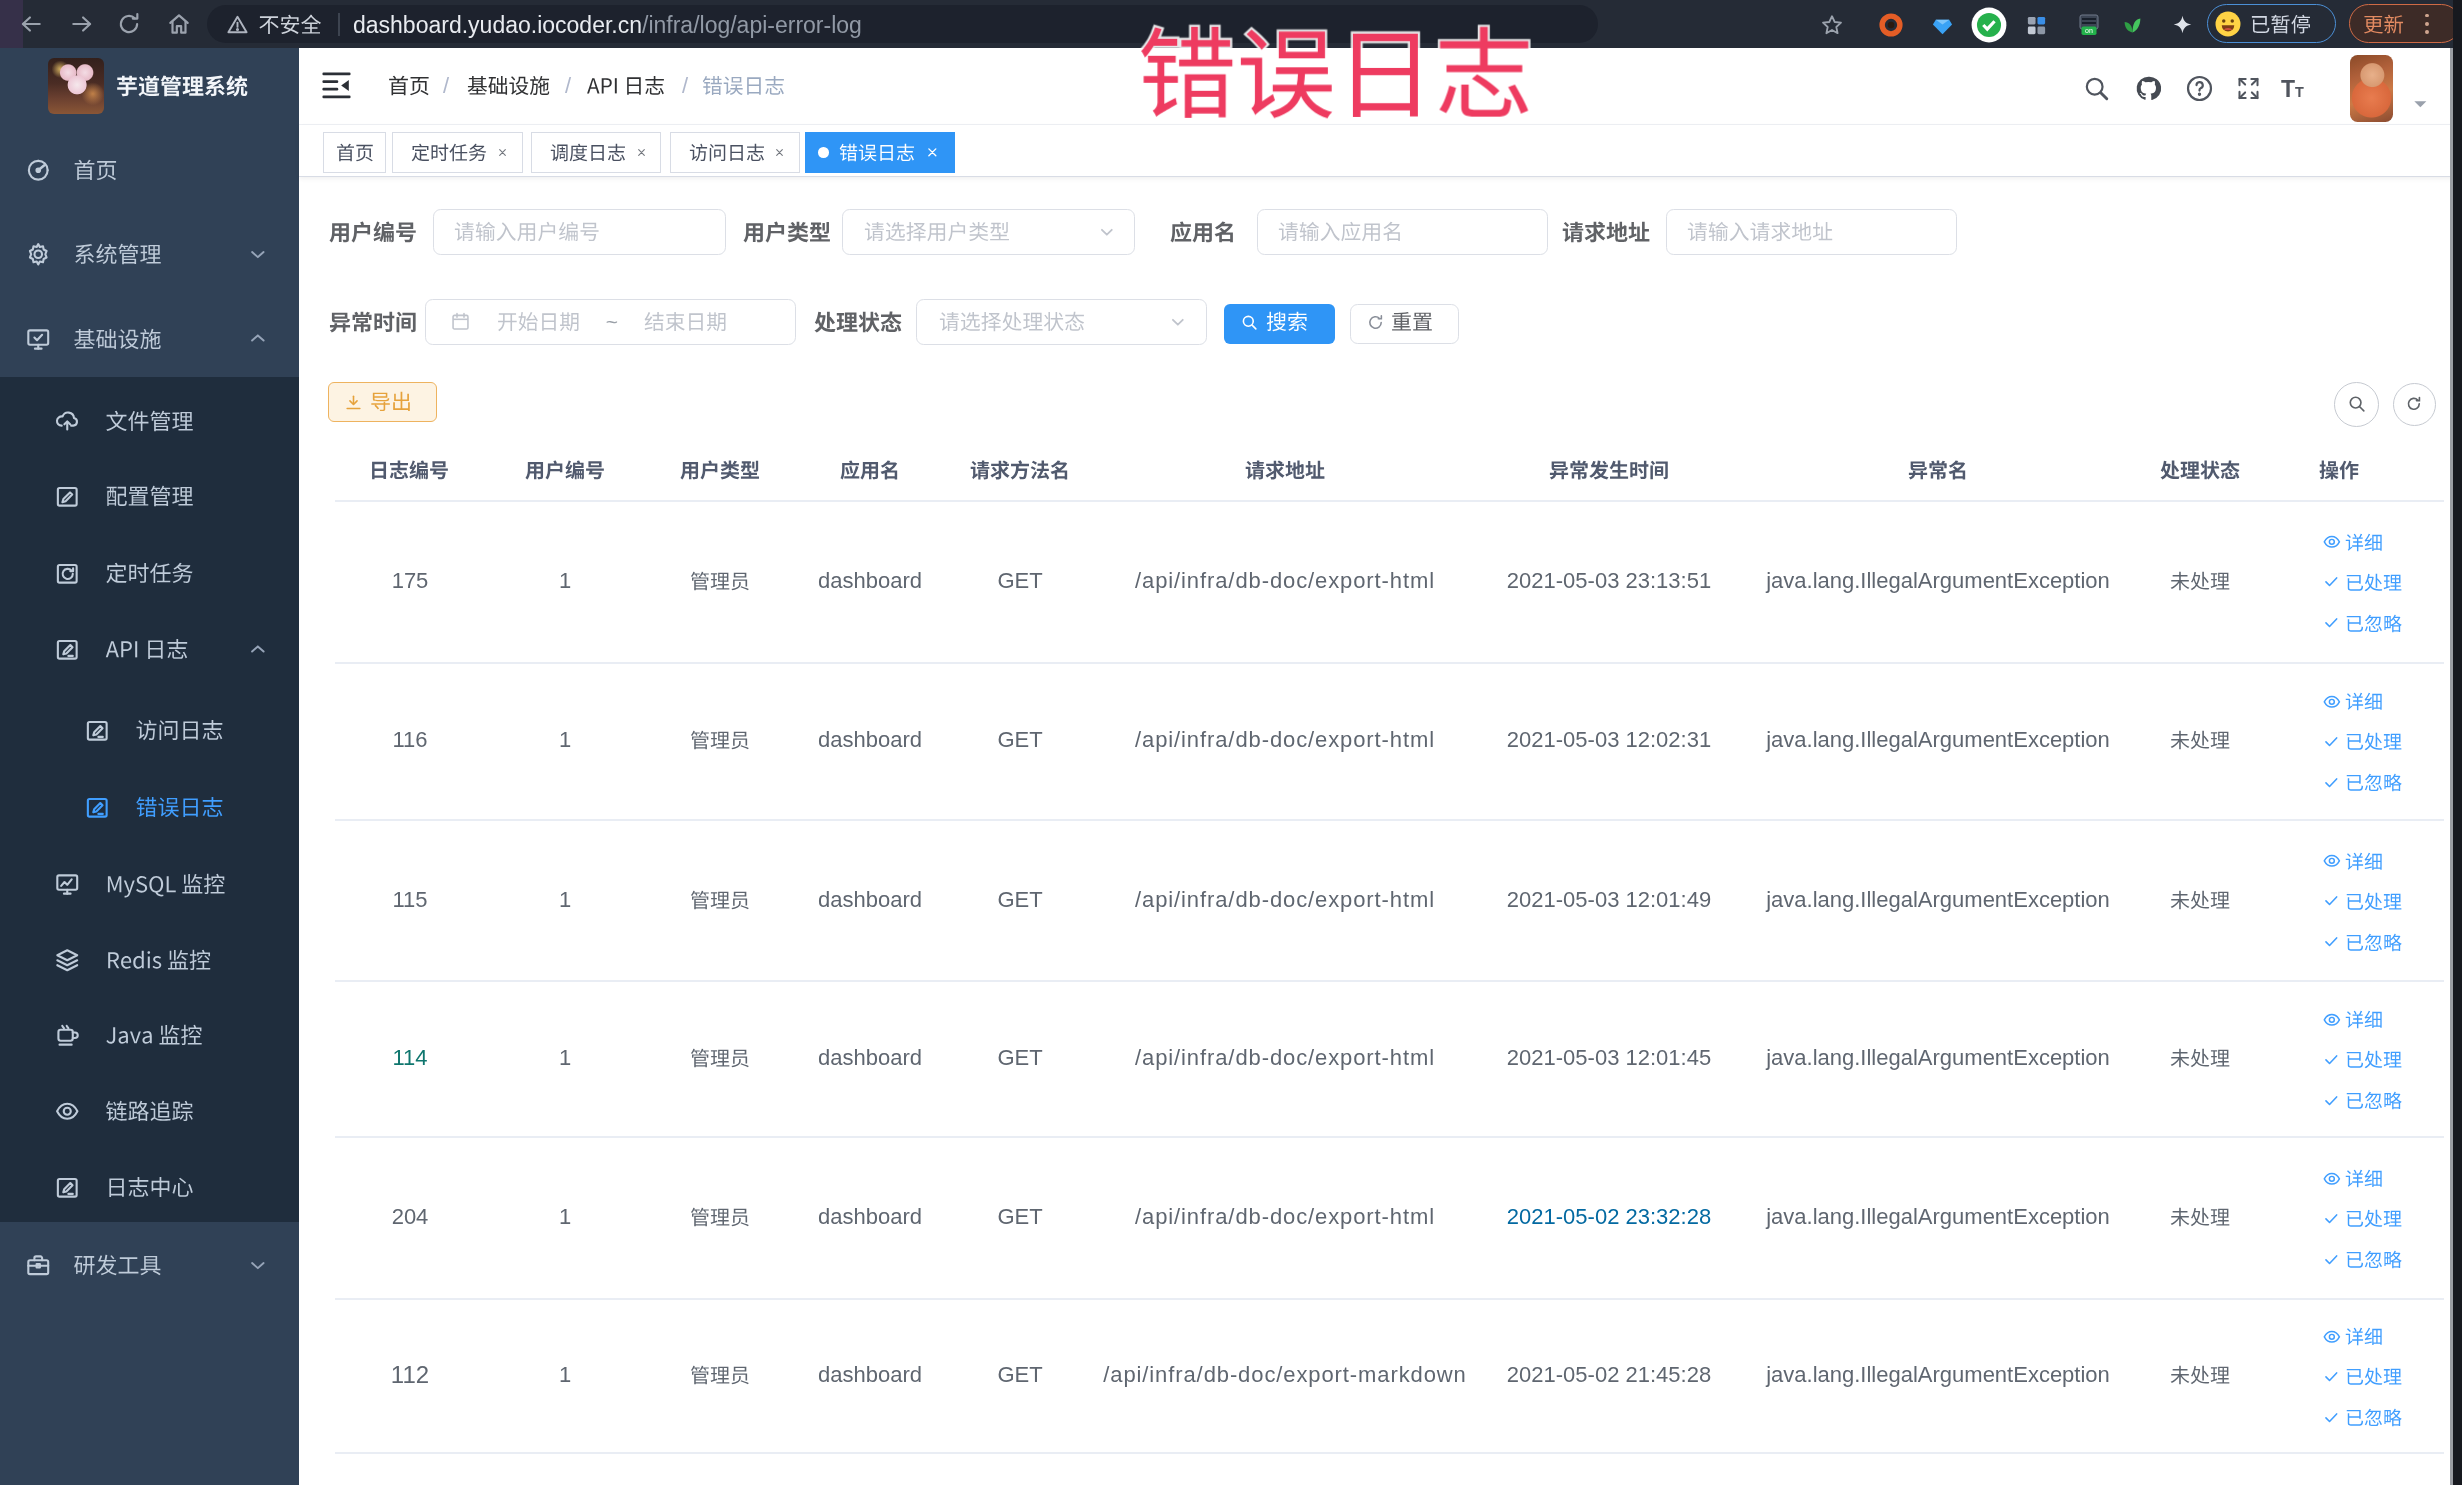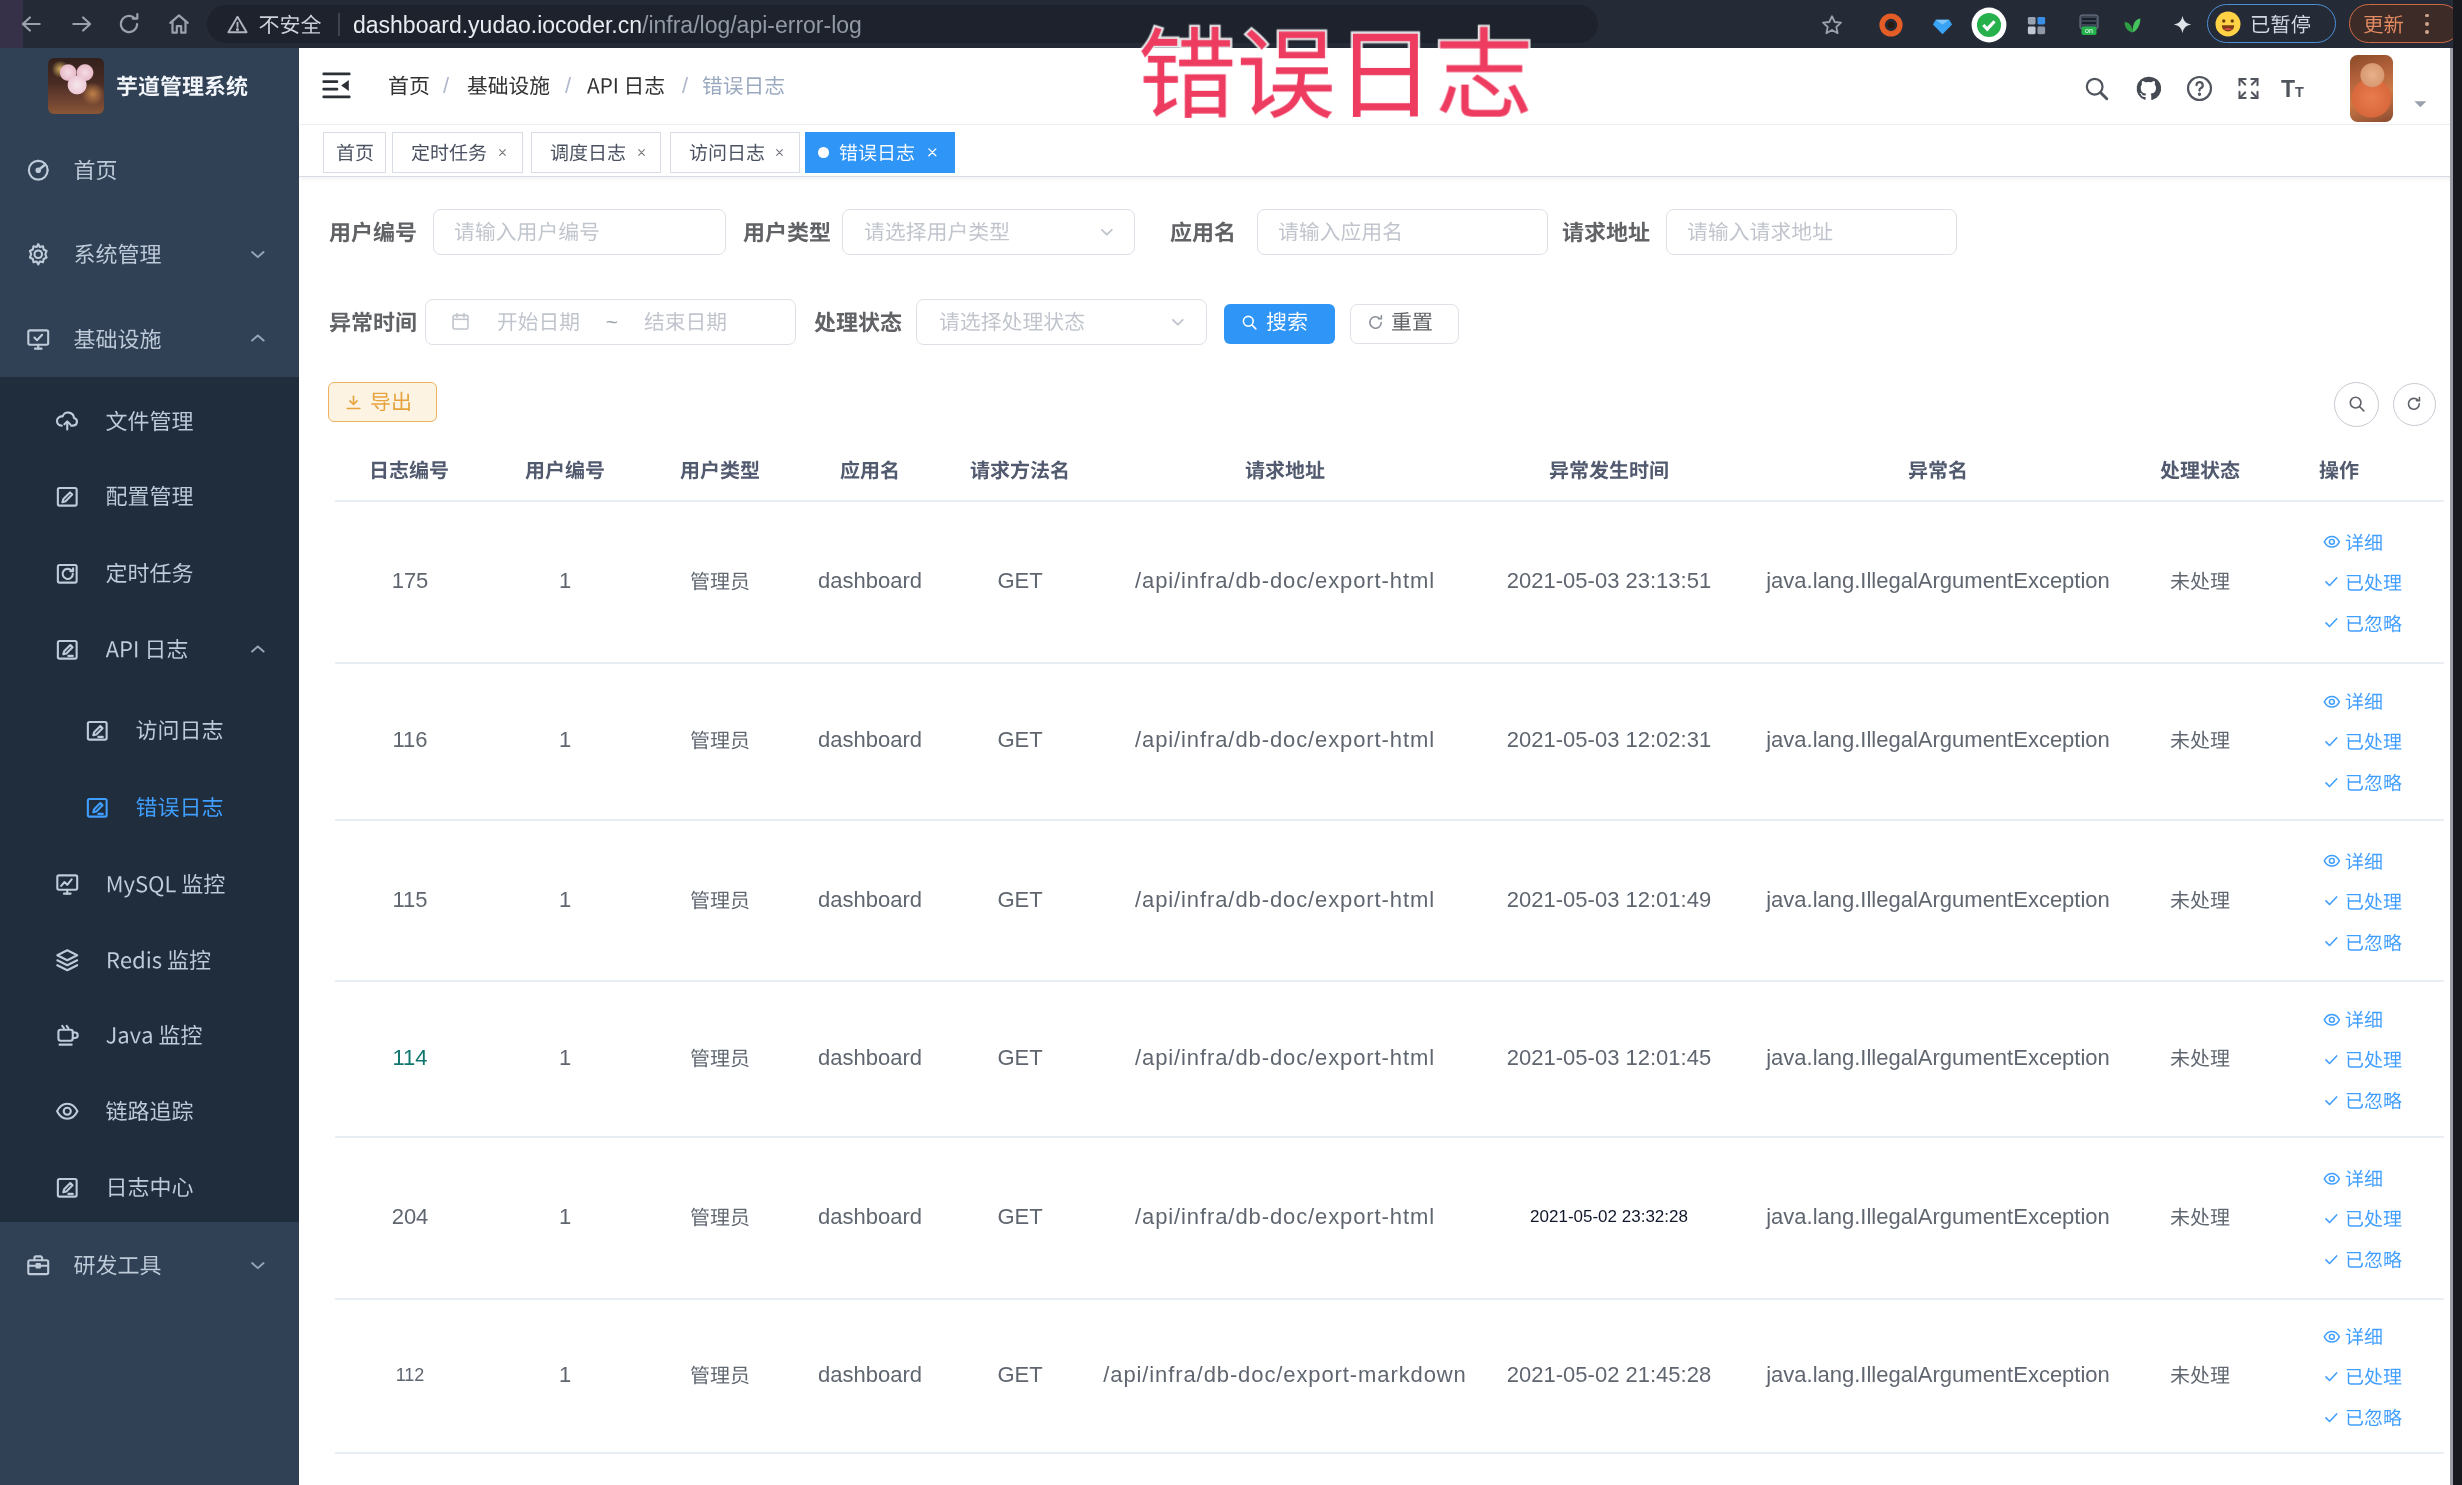--- a/index.html
+++ b/index.html
@@ -1142,21 +1142,21 @@
     <svg style="position:absolute;left:690px;top:1207px;overflow:visible" width="60" height="20" viewBox="0 -880 3000 1000">
       <g transform="scale(1,-1)" fill="#5f6670">
         <use href="#r7ba1" x="0"></use>
         <use href="#r7406" x="1000"></use>
         <use href="#r5458" x="2000"></use>
       </g>
     </svg>
     <span style="position:absolute;left:870px;top:1217px;transform:translate(-50%,-50%);font-family:'Liberation Sans', sans-serif;font-size:22px;color:#5f6670;font-weight:normal;white-space:nowrap;">dashboard</span>
     <span style="position:absolute;left:1020px;top:1217px;transform:translate(-50%,-50%);font-family:'Liberation Sans', sans-serif;font-size:22px;color:#5f6670;font-weight:normal;white-space:nowrap;">GET</span>
     <span style="position:absolute;left:1285px;top:1217px;transform:translate(-50%,-50%);font-family:'Liberation Sans', sans-serif;font-size:22px;color:#5f6670;font-weight:normal;white-space:nowrap;letter-spacing:0.9px;">/api/infra/db-doc/export-html</span>
-    <span style="position:absolute;left:1609px;top:1217px;transform:translate(-50%,-50%);font-family:'Liberation Sans', sans-serif;font-size:17px;color:#0f172a;font-weight:normal;white-space:nowrap;">2021-05-02 23:32:28</span>
+    <span style="position:absolute;left:1609px;top:1217px;transform:translate(-50%,-50%);font-family:'Liberation Sans', sans-serif;font-size:22px;color:#0369a1;font-weight:normal;white-space:nowrap;">2021-05-02 23:32:28</span>
     <span style="position:absolute;left:1938px;top:1217px;transform:translate(-50%,-50%);font-family:'Liberation Sans', sans-serif;font-size:22px;color:#5f6670;font-weight:normal;white-space:nowrap;">java.lang.IllegalArgumentException</span>
     <svg style="position:absolute;left:2170px;top:1207px;overflow:visible" width="60" height="20" viewBox="0 -880 3000 1000">
       <g transform="scale(1,-1)" fill="#5f6670">
         <use href="#r672a" x="0"></use>
         <use href="#r5904" x="1000"></use>
         <use href="#r7406" x="2000"></use>
       </g>
     </svg>
     <svg style="position:absolute;left:2322px;top:1169px" width="19.7" height="19.7" viewBox="0 0 24 24">
       <g fill="none" stroke="#409eff" stroke-width="1.8">
@@ -1184,21 +1184,21 @@
       <path d="M5 12.5 l4.5 4.5 9-9.5" fill="none" stroke="#409eff" stroke-width="2" stroke-linecap="round" stroke-linejoin="round"></path>
     </svg>
     <svg style="position:absolute;left:2345px;top:1250px;overflow:visible" width="57" height="19" viewBox="0 -880 3000 1000">
       <g transform="scale(1,-1)" fill="#409eff">
         <use href="#r5df2" x="0"></use>
         <use href="#r5ffd" x="1000"></use>
         <use href="#r7565" x="2000"></use>
       </g>
     </svg>
     <div style="position:absolute;left:335px;top:1298px;width:2109px;height:1.5px;background:#e9edf4"></div>
-    <span style="position:absolute;left:410px;top:1375px;transform:translate(-50%,-50%);font-family:'Liberation Sans', sans-serif;font-size:18px;color:#5f6670;font-weight:normal;white-space:nowrap;">112</span>
+    <span style="position:absolute;left:410px;top:1375px;transform:translate(-50%,-50%);font-family:'Liberation Sans', sans-serif;font-size:24px;color:#5f6670;font-weight:normal;white-space:nowrap;">112</span>
     <span style="position:absolute;left:565px;top:1375px;transform:translate(-50%,-50%);font-family:'Liberation Sans', sans-serif;font-size:22px;color:#5f6670;font-weight:normal;white-space:nowrap;">1</span>
     <svg style="position:absolute;left:690px;top:1365px;overflow:visible" width="60" height="20" viewBox="0 -880 3000 1000">
       <g transform="scale(1,-1)" fill="#5f6670">
         <use href="#r7ba1" x="0"></use>
         <use href="#r7406" x="1000"></use>
         <use href="#r5458" x="2000"></use>
       </g>
     </svg>
     <span style="position:absolute;left:870px;top:1375px;transform:translate(-50%,-50%);font-family:'Liberation Sans', sans-serif;font-size:22px;color:#5f6670;font-weight:normal;white-space:nowrap;">dashboard</span>
     <span style="position:absolute;left:1020px;top:1375px;transform:translate(-50%,-50%);font-family:'Liberation Sans', sans-serif;font-size:22px;color:#5f6670;font-weight:normal;white-space:nowrap;">GET</span>

